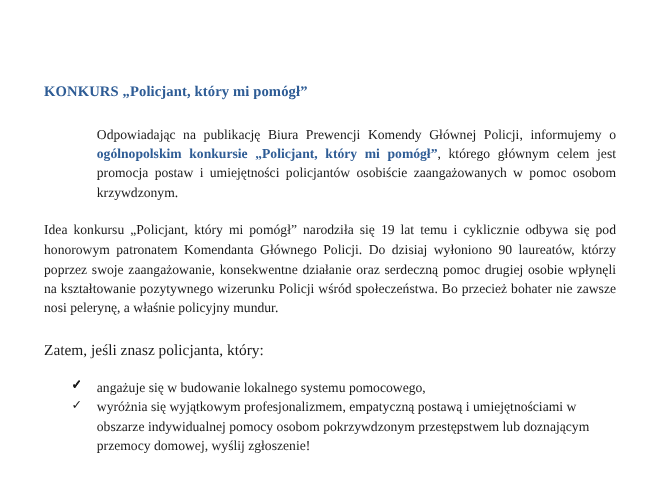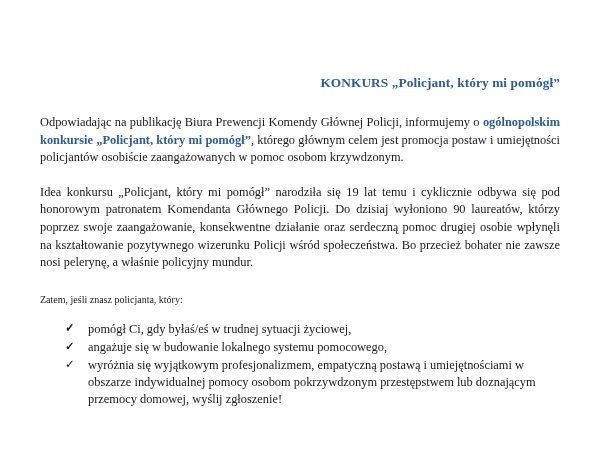--- a/index.html
+++ b/index.html
@@ -18,47 +18,48 @@
     position: relative;
     width: 600px;
     height: 450px;
     background: #ffffff;
     box-sizing: border-box;
     padding: 0 40px;
   }
   .doc-title {
     margin: 0;
     padding-top: 75px;
-    text-align: right;
+    text-align: left;
     font-size: 13.3px;
     font-weight: bold;
     color: #2E5C95;
     letter-spacing: 0.1px;
     line-height: 1.2;
   }
   .para {
     margin: 0;
     padding-top: 17px;
     font-size: 12.4px;
     line-height: 1.42;
     text-align: justify;
     text-justify: inter-word;
     color: #1a1a1a;
   }
   .para-first {
     padding-top: 23px;
+    margin-left: 48px;
   }
   .hl-blue {
     color: #2E5C95;
     font-weight: bold;
   }
   .lead-in {
     margin: 0;
     padding-top: 21px;
-    font-size: 10px;
+    font-size: 14px;
     line-height: 1.42;
     text-align: left;
   }
   .check-list {
     list-style: none;
     margin: 0;
     padding: 0;
     padding-top: 13px;
   }
   .check-item {
@@ -90,21 +91,20 @@
   <p class="para">Idea konkursu „Policjant, który mi pomógł” narodziła się 19 lat temu i cyklicznie odbywa się pod honorowym patronatem Komendanta Głównego Policji. Do dzisiaj wyłoniono 90 laureatów, którzy poprzez swoje zaangażowanie, konsekwentne działanie oraz serdeczną pomoc drugiej osobie wpłynęli na kształtowanie pozytywnego wizerunku Policji wśród społeczeństwa. Bo przecież bohater nie zawsze nosi pelerynę, a właśnie policyjny mundur.</p>
 
   <p class="lead-in">Zatem, jeśli znasz policjanta, który:</p>
 
   <ul class="check-list">
     <li class="check-item">
       <span class="check-mark">✓</span>
     </li>
     <li class="check-item">
       <span class="check-mark">✓</span>
-      <span>pomógł Ci, gdy byłaś/eś w trudnej sytuacji życiowej,</span>
     </li>
     <li class="check-item">
       <span class="check-mark">✓</span>
     </li>
     <li class="check-item">
       <span class="check-mark">✓</span>
       <span>angażuje się w budowanie lokalnego systemu pomocowego,</span>
     </li>
     <li class="check-item">
       <span class="check-mark">✓</span>

